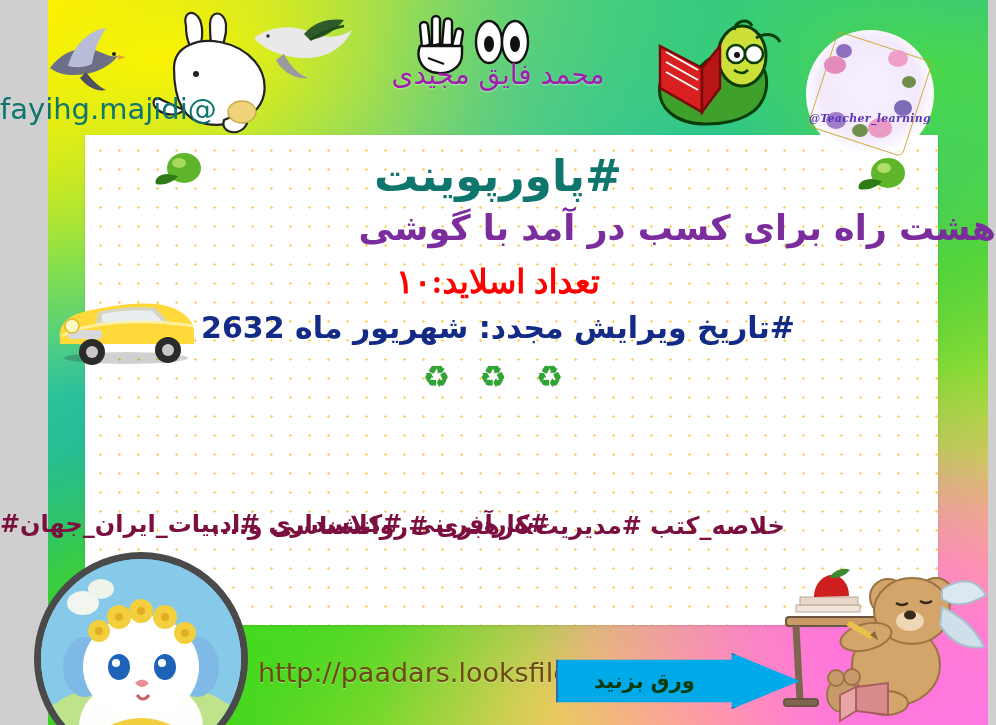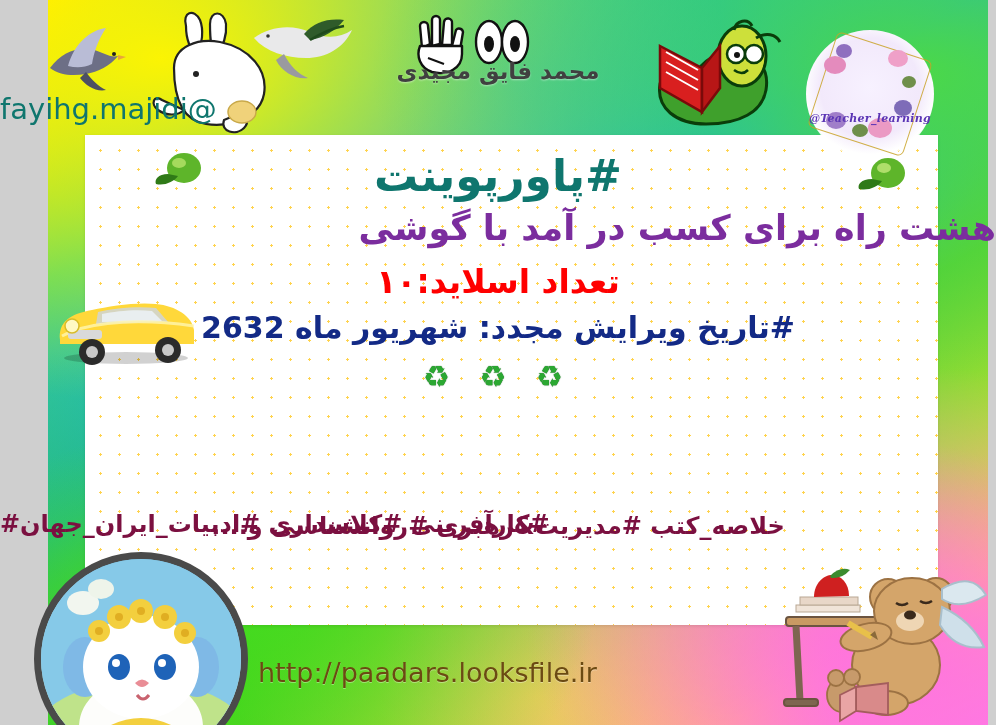--- a/index.html
+++ b/index.html
@@ -38,39 +38,39 @@
     background-color:#ffffff;
     background-image:radial-gradient(circle, #ffd34d 1.1px, rgba(255,255,255,0) 1.2px);
     background-size:19px 19px;background-position:6px 6px;
     box-shadow:0 1px 3px rgba(0,0,0,.10);
   }
 
   
   .rtl{direction:rtl;unicode-bidi:isolate;}
   #hdr-name{
     position:absolute;left:0;right:0;top:58px;text-align:center;
-    color:#404040;font-size:23px;font-weight:700;
+    color:#a21caf;font-size:28px;font-weight:400;
     text-shadow:0 1px 2px rgba(255,255,255,.45);
   }
   #hdr-id{
     position:absolute;left:0;right:0;top:92px;text-align:left;
     color:#0f766e;font-size:29px;font-weight:400;direction:ltr;
   }
 
   #t-ppt{
     position:absolute;left:0;right:0;top:150px;text-align:center;
     color:#0f766e;font-size:44px;font-weight:800;letter-spacing:-1px;
   }
   #t-sub{
     position:absolute;left:0;right:0;top:208px;
     color:#7b2d9e;font-size:35px;font-weight:800;
   }
   #t-count{
     position:absolute;left:0;right:0;top:262px;text-align:center;
-    color:#ff0000;font-size:33px;font-weight:800;
+    color:#ff0000;font-size:33px;font-weight:800;font-family:Liberation Serif, serif;
   }
   #t-date{
     position:absolute;left:0;right:0;top:310px;text-align:center;
     color:#132a86;font-size:30px;font-weight:800;
   }
   #t-recycle{
     position:absolute;left:0;right:0;top:362px;text-align:center;
     font-size:30px;letter-spacing:10px;line-height:1;
   }
   #t-recycle span{color:#2ba832;text-shadow:0 0 1px #0b4d12;}
@@ -344,14 +344,17 @@
   <div class="rtl" id="t-sub">هشت راه برای کسب در آمد با گوشی</div>
   <div class="rtl" id="t-count">تعداد اسلاید:۱۰</div>
   <div class="rtl" id="t-date">#تاریخ ویرایش مجدد: شهریور  ماه 2632</div>
   <div id="t-recycle"><span>♻ ♻ ♻</span></div>
 
   <div class="rtl" id="b-line2">#کارآفرینی #کلاسداری #ادبیات_ایران_جهان#</div>
   <div class="rtl" id="b-line3">خلاصه_کتب #مدیریت&amp;رهبری #روانشناسی و....</div>
 
   <a id="url" href="#" style="text-decoration:none;">http://paadars.looksfile.ir</a>
 
+  <div id="cta">
+    <span id="cta-label" class="rtl">ورق بزنید</span>
+  </div>
 
 </div>
 
 </body></html>

